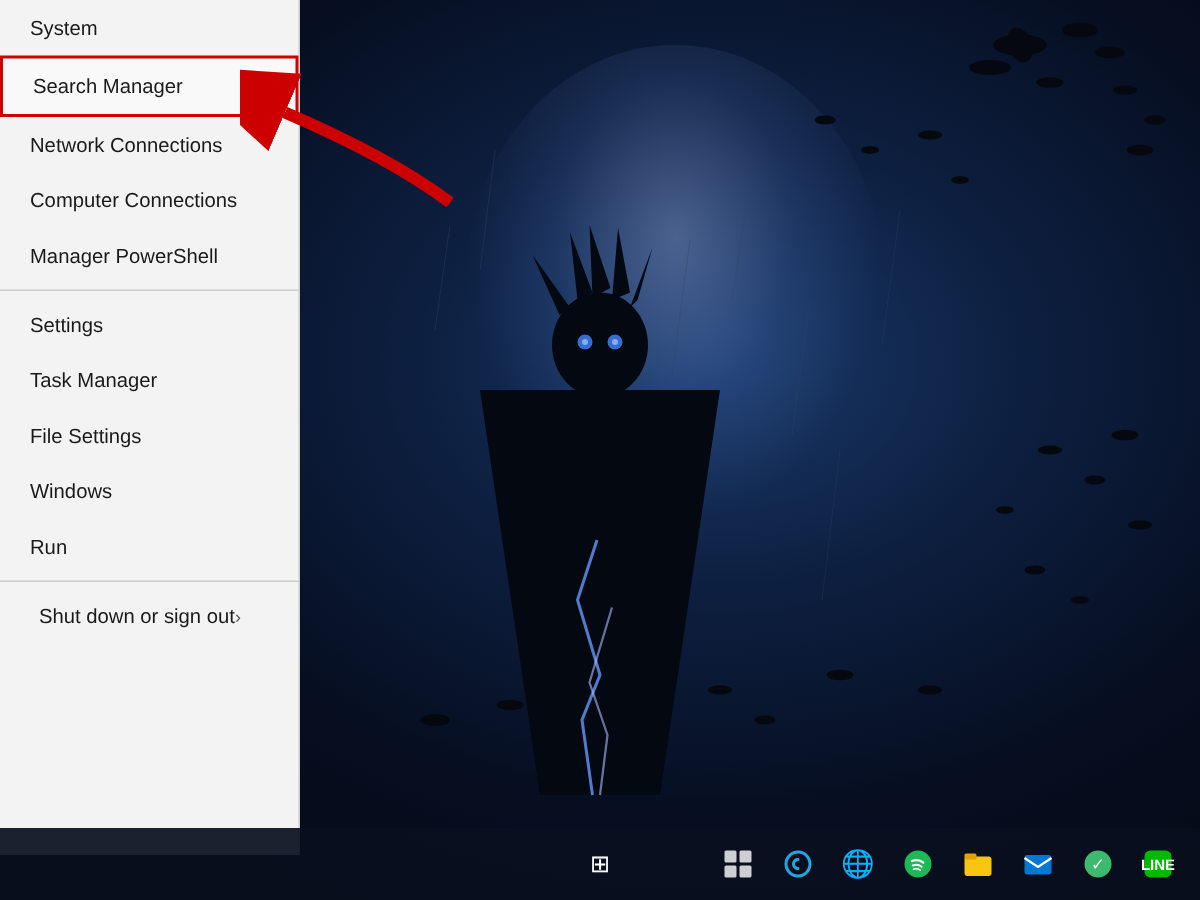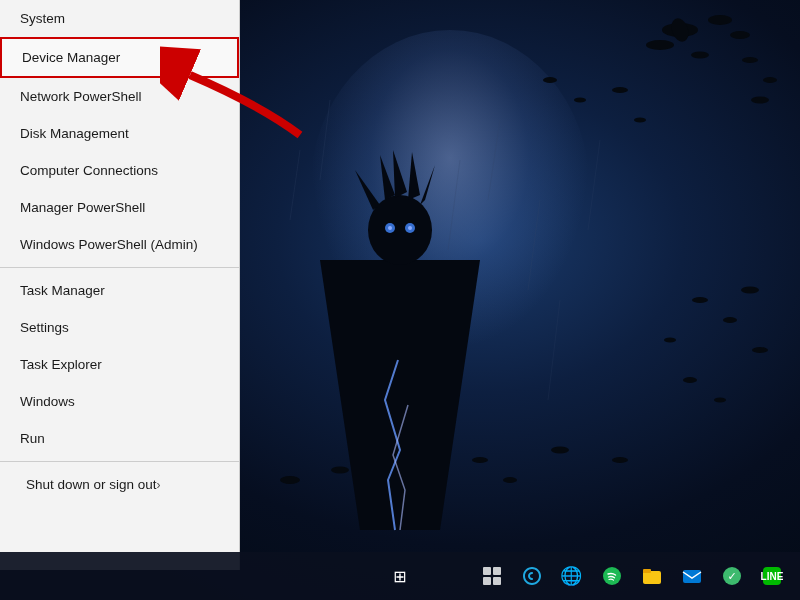--- a/index.html
+++ b/index.html
@@ -30,21 +30,21 @@
       height: 320px;
       background: radial-gradient(ellipse at 50% 40%, rgba(180,200,255,0.35) 0%, rgba(100,140,220,0.15) 40%, transparent 70%);
       border-radius: 50%;
     }
 
     
     #context-menu {
       position: absolute;
       top: 0;
       left: 0;
-      width: 240px;
+      width: 200px;
       height: 570px;
       background: #f3f3f3;
       border-right: 1px solid #ccc;
       display: flex;
       flex-direction: column;
     }
 
     .menu-item {
       padding: 11px 20px;
       font-size: 13.5px;
@@ -189,30 +189,28 @@
     <ellipse cx="480" cy="460" rx="8" ry="3" fill="#05090f"></ellipse>
     <ellipse cx="510" cy="480" rx="7" ry="3" fill="#05090f"></ellipse>
     <ellipse cx="560" cy="450" rx="9" ry="3.5" fill="#05090f"></ellipse>
     <ellipse cx="620" cy="460" rx="8" ry="3" fill="#05090f"></ellipse>
   </svg>
 </div>
 
 <div id="context-menu">
 
 <div class="menu-item">System</div>
-    <div class="menu-item highlighted">Device Manager</div>
-    <div class="menu-item">Network PowerShell</div>
-    <div class="menu-item">Disk Management</div>
+    <div class="menu-item highlighted">Search Manager</div>
+    <div class="menu-item">Network Connections</div>
     <div class="menu-item">Computer Connections</div>
     <div class="menu-item">Manager PowerShell</div>
-    <div class="menu-item">Windows PowerShell (Admin)</div>
     <div class="menu-divider"></div>
+    <div class="menu-item">Settings</div>
     <div class="menu-item">Task Manager</div>
-    <div class="menu-item">Settings</div>
-    <div class="menu-item">Task Explorer</div>
+    <div class="menu-item">File Settings</div>
     <div class="menu-item">Windows</div>
     <div class="menu-item">Run</div>
     <div class="menu-divider"></div>
     <div class="menu-item menu-item-with-arrow">
       <span>Shut down or sign out</span>
       <span class="arrow-right">›</span>
     </div>
   </div>
 
 <svg class="arrow-svg" viewBox="0 0 160 100" xmlns="http://www.w3.org/2000/svg">

